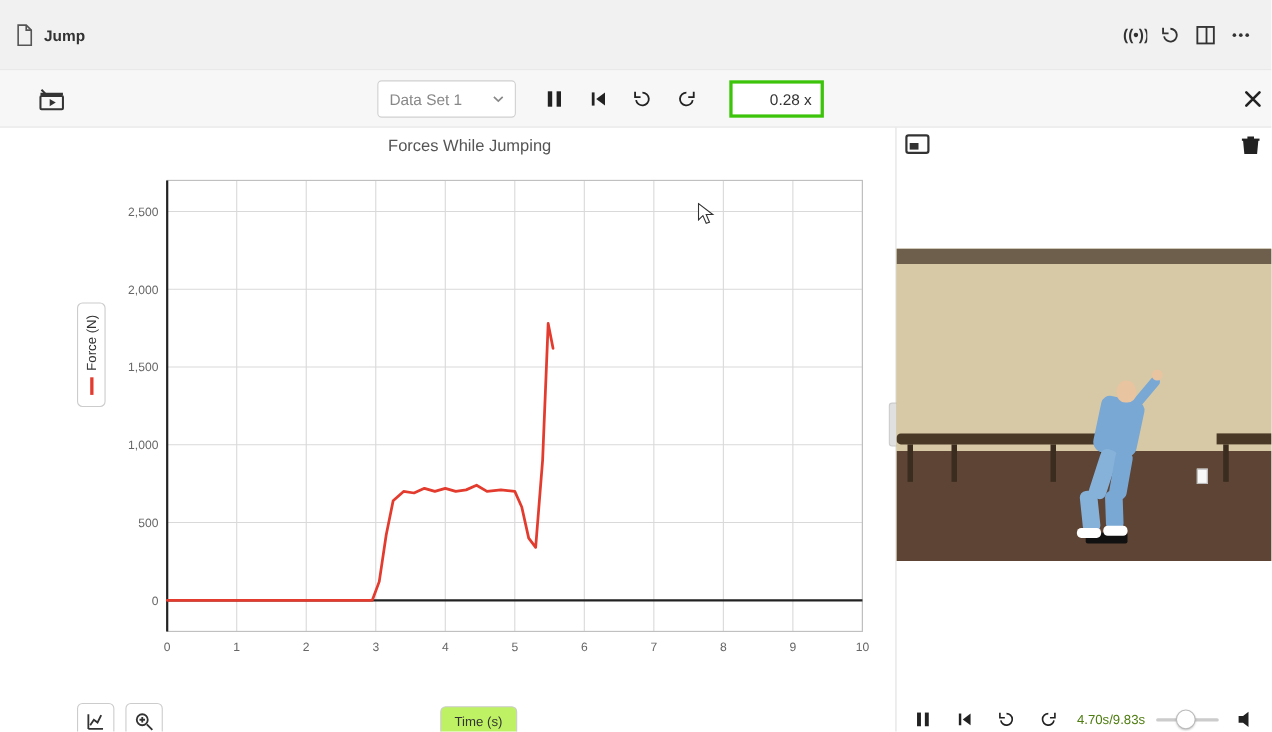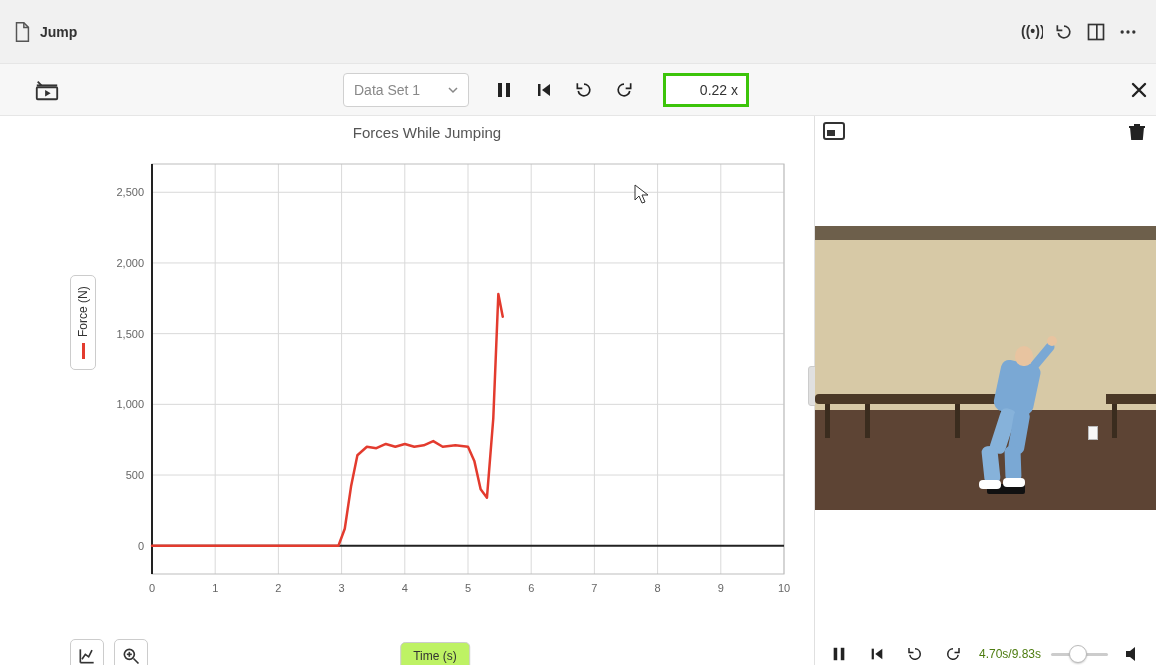--- a/index.html
+++ b/index.html
@@ -164,21 +164,21 @@
         </svg>
     </span>
     <span class="tb-icon">
       <svg width="20" height="20" viewBox="0 0 24 24">
           <path d="M12 5a7 7 0 1 0 6.9 8.2" fill="none" stroke="#222" stroke-width="2"></path>
           <path d="M20 4v6h-6" fill="none" stroke="#222" stroke-width="2"></path>
         </svg>
     </span>
     <span style="width:10px;"></span>
     <div class="rate-box">
-      <span>0.22 x</span>
+      <span>0.28 x</span>
     </div>
   </div>
 
   <div class="right">
     <span class="close-x">
       <svg width="18" height="18" viewBox="0 0 18 18">
           <path d="M3 3l12 12M15 3L3 15" stroke="#222" stroke-width="2.4" stroke-linecap="round"></path>
         </svg>
     </span>
   </div>

